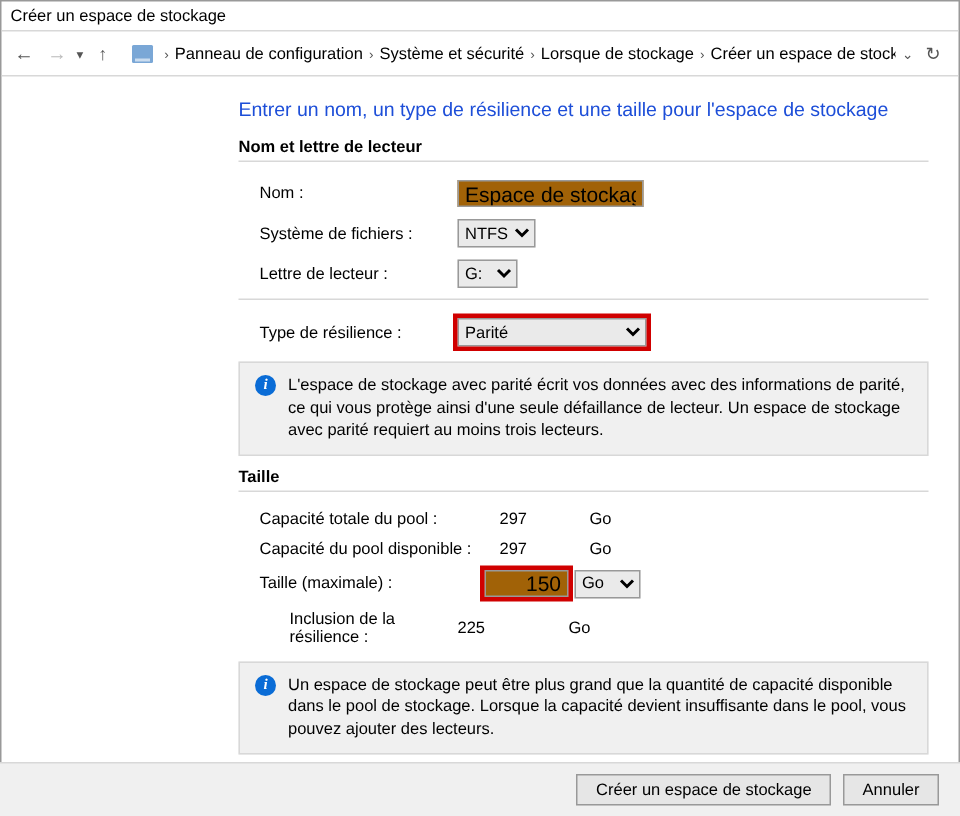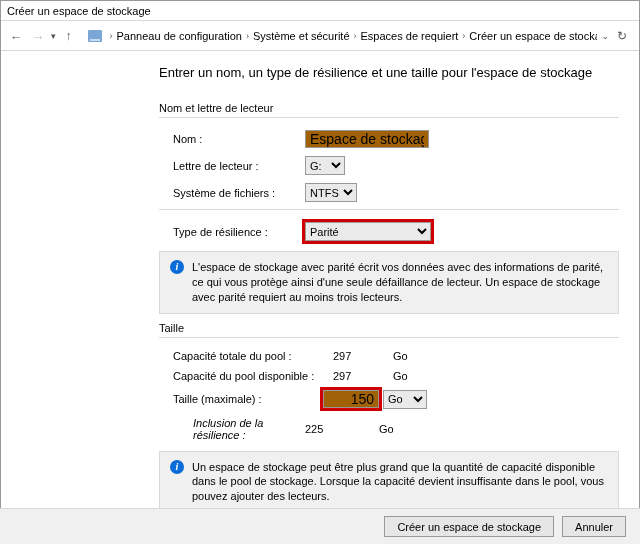--- a/index.html
+++ b/index.html
@@ -61,44 +61,45 @@
   .crumb { color: #000; white-space: nowrap; }
   .crumb-sep { color: #555; font-size: 9px; }
   .nav-right { display: flex; align-items: center; gap: 8px; color: #555; padding-right: 6px;}
   .refresh { font-size: 12px; }
   .chev-dn { font-size: 9px; color: #555; }
 
   .content {
     padding: 14px 20px 0 158px;
   }
   .page-heading {
-    color: #000000;
+    color: #1d4ed8;
     font-size: 13px;
-    margin-bottom: 22px;
+    margin-bottom: 12px;
   }
 
   .group-label {
     font-size: 11px;
     color: #000;
     margin-top: 8px;
+    font-weight: bold;
   }
   .group-sep {
     border: none;
     border-top: 1px solid #d8d8d8;
     margin: 3px 0 8px 0;
   }
 
   .form-row {
     display: flex;
     align-items: center;
     padding: 4px 0 4px 14px;
   }
   .form-row .lbl { width: 132px; }
   .subrow { padding-left: 34px; }
-  .subrow .lbl { width: 112px; font-style: italic; }
+  .subrow .lbl { width: 112px; }
   input[type=text] {
     height: 18px;
     border: 1px solid #999;
     font-size: 14px;
     padding: 0 4px;
     background: #a16207;
   }
   .inp-name { width: 124px; }
   select {
     height: 19px;
@@ -172,49 +173,49 @@
   <span class="nav-arrow disabled">→</span>
   <span class="chev-dn">▾</span>
   <span class="nav-arrow nav-up">↑</span>
   <span class="disk-icon"></span>
   <span class="crumb-sep">›</span>
   <div class="breadcrumb">
     <span class="crumb">Panneau de configuration</span>
     <span class="crumb-sep">›</span>
     <span class="crumb">Système et sécurité</span>
     <span class="crumb-sep">›</span>
-    <span class="crumb">Espaces de requiert</span>
+    <span class="crumb">Lorsque de stockage</span>
     <span class="crumb-sep">›</span>
     <span class="crumb">Créer un espace de stockage</span>
   </div>
   <div class="nav-right">
     <span class="chev-dn">⌄</span>
     <span class="refresh">↻</span>
   </div>
 </div>
 
 <div class="content">
   <div class="page-heading">Entrer un nom, un type de résilience et une taille pour l'espace de stockage</div>
 
   <div class="group-label">Nom et lettre de lecteur</div>
   <hr class="group-sep">
   <div class="form-row">
     <span class="lbl">Nom :</span>
     <input type="text" class="inp-name" value="Espace de stockage" style="">
   </div>
   <div class="form-row">
+    <span class="lbl">Système de fichiers :</span>
+    <select class="sel-fs">
+      <option>NTFS</option>
+    </select>
+  </div>
+  <div class="form-row">
     <span class="lbl">Lettre de lecteur :</span>
     <select class="sel-drive">
       <option>G:</option>
-    </select>
-  </div>
-  <div class="form-row">
-    <span class="lbl">Système de fichiers :</span>
-    <select class="sel-fs">
-      <option>NTFS</option>
     </select>
   </div>
 
   <hr class="group-sep">
   <div class="form-row">
     <span class="lbl">Type de résilience :</span>
     <select class="sel-res hl-red">
       <option>Parité</option>
     </select>
   </div>

